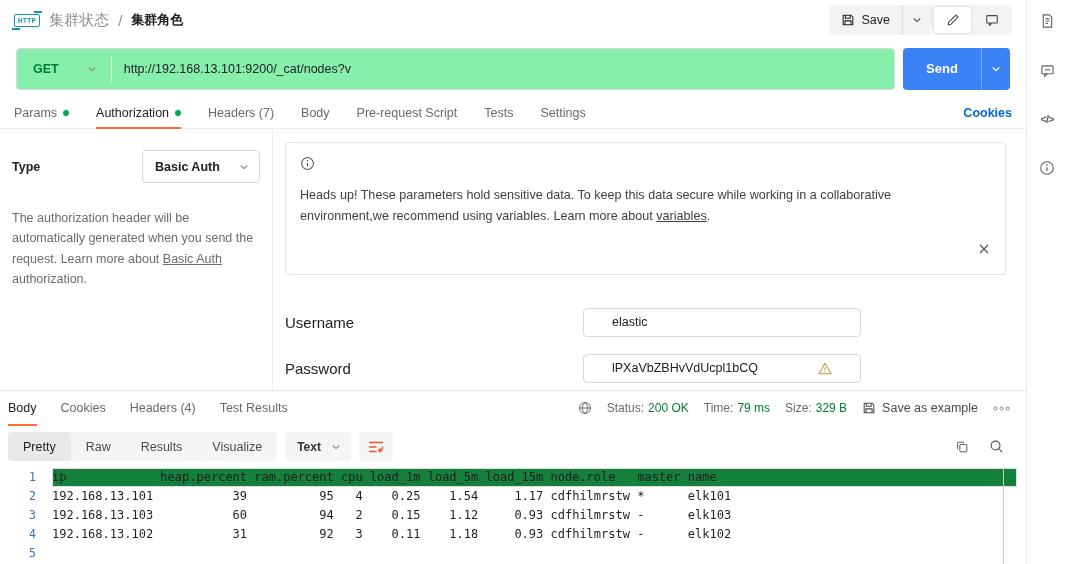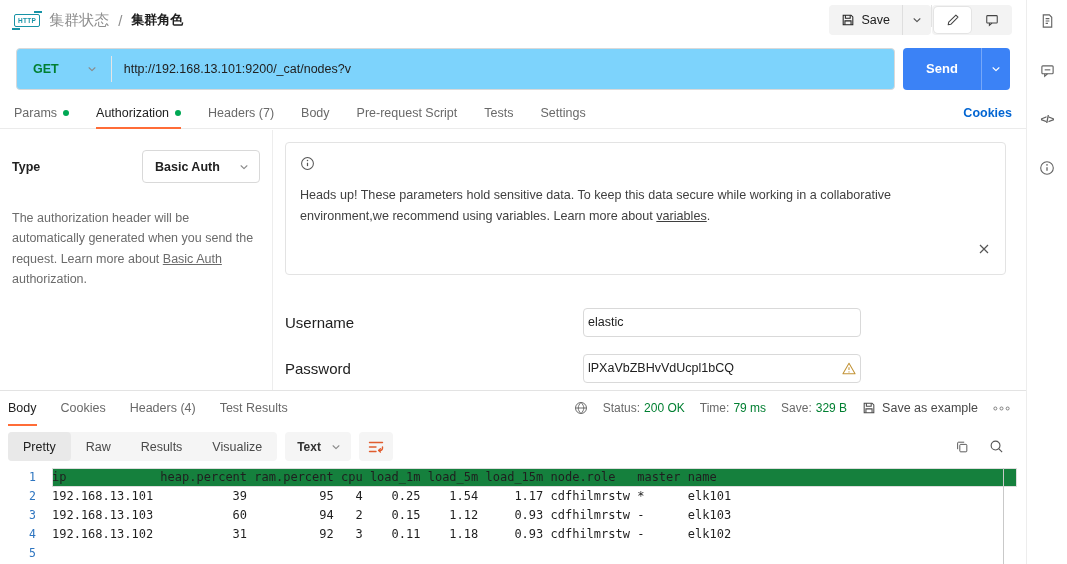--- a/index.html
+++ b/index.html
@@ -28,21 +28,21 @@
   .save-group { display:flex; align-items:stretch; background:#f3f3f3; border-radius:4px; overflow:hidden; height:30px; }
   .save-main { display:flex; align-items:center; gap:7px; padding:0 12px; font-size:12.5px; color:#212121; cursor:pointer; }
   .save-caret { display:flex; align-items:center; padding:0 9px; border-left:1px solid #dedede; color:#555; cursor:pointer; }
   .vdiv { width:1px; height:22px; background:#e3e3e3; }
   .edit-group { display:flex; background:#f3f3f3; border-radius:4px; padding:2px; align-items:center; gap:2px; }
   .edit-seg { width:37px; height:26px; display:flex; align-items:center; justify-content:center; border-radius:4px; color:#444; cursor:pointer; }
   .edit-seg.active { background:#fff; box-shadow:0 0 0 1px #e4e4e4; }
 
   
   .urlrow { position:absolute; top:40px; left:0; right:0; height:57px; display:flex; align-items:center; padding:0 16px; gap:8px; }
-  .url-field { flex:1; height:42px; border:1px solid #d9d9d9; border-radius:4px; display:flex; align-items:center; background:#7dd3fc; }
+  .url-field { flex:1; height:42px; border:1px solid #d9d9d9; border-radius:4px; display:flex; align-items:center; background:#86efac; }
   .method { display:flex; align-items:center; gap:28px; padding:0 14px 0 16px; cursor:pointer; }
   .method-label { font-size:12.5px; font-weight:bold; color:#007f31; }
   .chev { color:#8a8a8a; display:flex; }
   .url-sep { width:1px; height:26px; background:#e5e5e5; }
   .url-input { flex:1; font-size:12.5px; color:#212121; padding:0 12px; white-space:nowrap; overflow:hidden; cursor:text; }
   .send-group { width:107px; height:42px; background:#3b82f6; display:flex; border-radius:4px; overflow:hidden; flex:none;text-align:right; }
   .send-main { flex:1; color:#fff; font-size:13px; font-weight:bold; display:flex; align-items:center; justify-content:center; cursor:pointer; }
   .send-caret { width:29px; border-left:1px solid rgba(255,255,255,.3); display:flex; align-items:center; justify-content:center; color:#fff; cursor:pointer; }
 
   
@@ -66,21 +66,21 @@
   .auth-right { flex:1; padding:12px 20px 0 12px; }
   .banner { border:1px solid #e3e3e3; border-radius:4px; padding:12px 12px 12px 14px; display:flex; gap:10px; align-items:flex-start;flex-direction:column; }
   .banner-info { color:#555; flex:none; margin-top:1px; }
   .banner-text { flex:1; font-size:12.6px; color:#3f3f3f; line-height:1.7; max-width:620px; }
   .banner-close { color:#555; margin-left:auto; padding:3px; cursor:pointer; flex:none; }
   .form-row { display:flex; align-items:center; }
   .form-row.first { margin-top:33px; }
   .form-row.next { margin-top:17px; }
   .form-label { width:298px; font-size:15px; color:#212121; }
   .form-input { width:278px; height:29px; border:1px solid #d9d9d9; border-radius:4px; display:flex; align-items:center;
-                justify-content:space-between; padding:0 4px; font-size:12.5px; color:#212121; background:#fff; cursor:text; }
+                justify-content:space-between; padding:0 28px; font-size:12.5px; color:#212121; background:#fff; cursor:text; }
 
   
   .response { position:absolute; top:390px; left:0; right:0; bottom:0; border-top:1px solid #e3e3e3; }
   .resp-tabs { height:34px; display:flex; align-items:center; padding:0 8px; gap:24px; }
   .resp-meta { margin-left:auto; display:flex; align-items:center; gap:15px; font-size:12px; color:#696969; padding-right:8px; }
   .meta-pair { display:flex; gap:4px; align-items:center; }
   .meta-val { color:#007f31; }
   .globe { color:#696969; display:flex; cursor:pointer; }
   .save-example { display:flex; align-items:center; gap:6px; color:#4a4a4a; font-size:12.5px; cursor:pointer; }
   .more-dots { color:#7a7a7a; display:flex; cursor:pointer; }
@@ -298,21 +298,21 @@
           </span>
           <span class="meta-pair">
             <span>Status:</span>
             <span class="meta-val">200 OK</span>
           </span>
           <span class="meta-pair">
             <span>Time:</span>
             <span class="meta-val">79 ms</span>
           </span>
           <span class="meta-pair">
-            <span>Save:</span>
+            <span>Size:</span>
             <span class="meta-val">329 B</span>
           </span>
           <span class="save-example">
             <svg width="14" height="14" viewBox="0 0 16 16" fill="none" stroke="currentColor" stroke-width="1.2">
                 <path d="M2.5 2.5h9l2 2v9h-11z"></path>
                 <path d="M5 2.5v3.5h5.5V2.5"></path>
                 <path d="M4.5 13.5V9h7v4.5"></path>
               </svg>
             <span>Save as example</span>
           </span>

